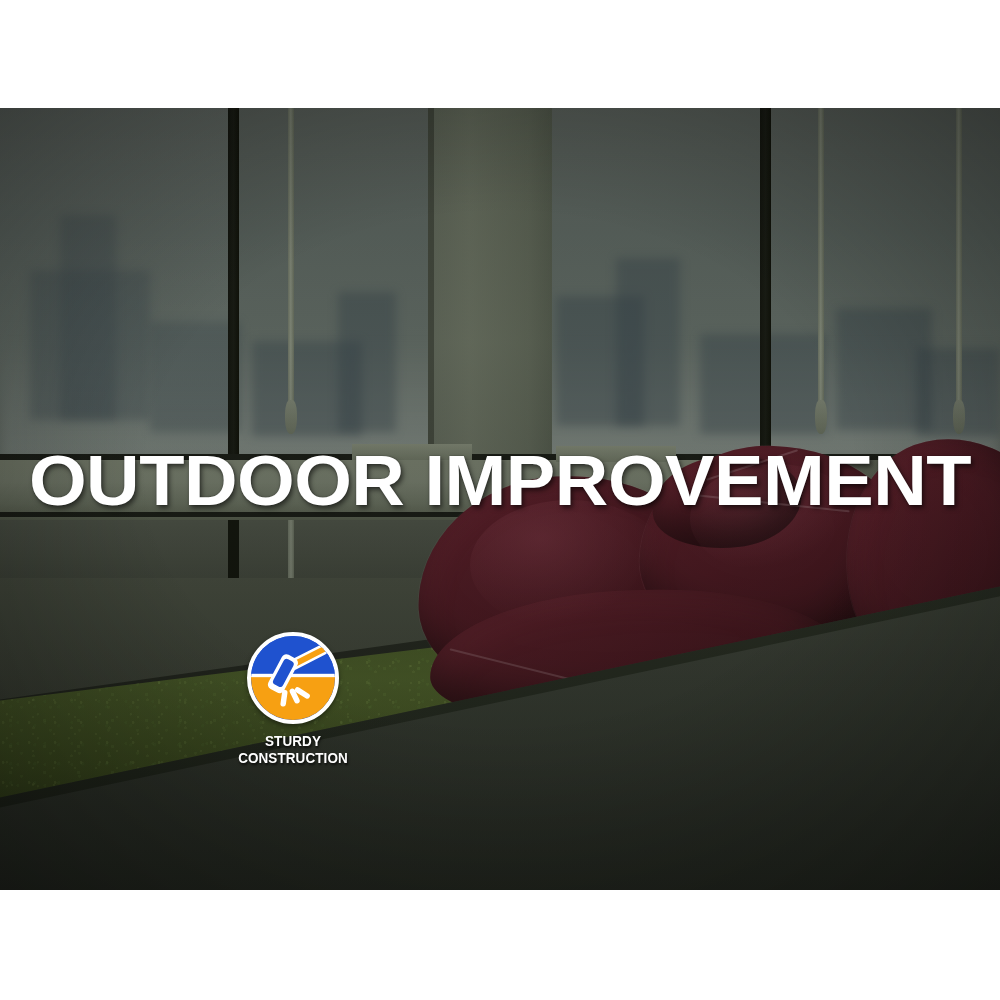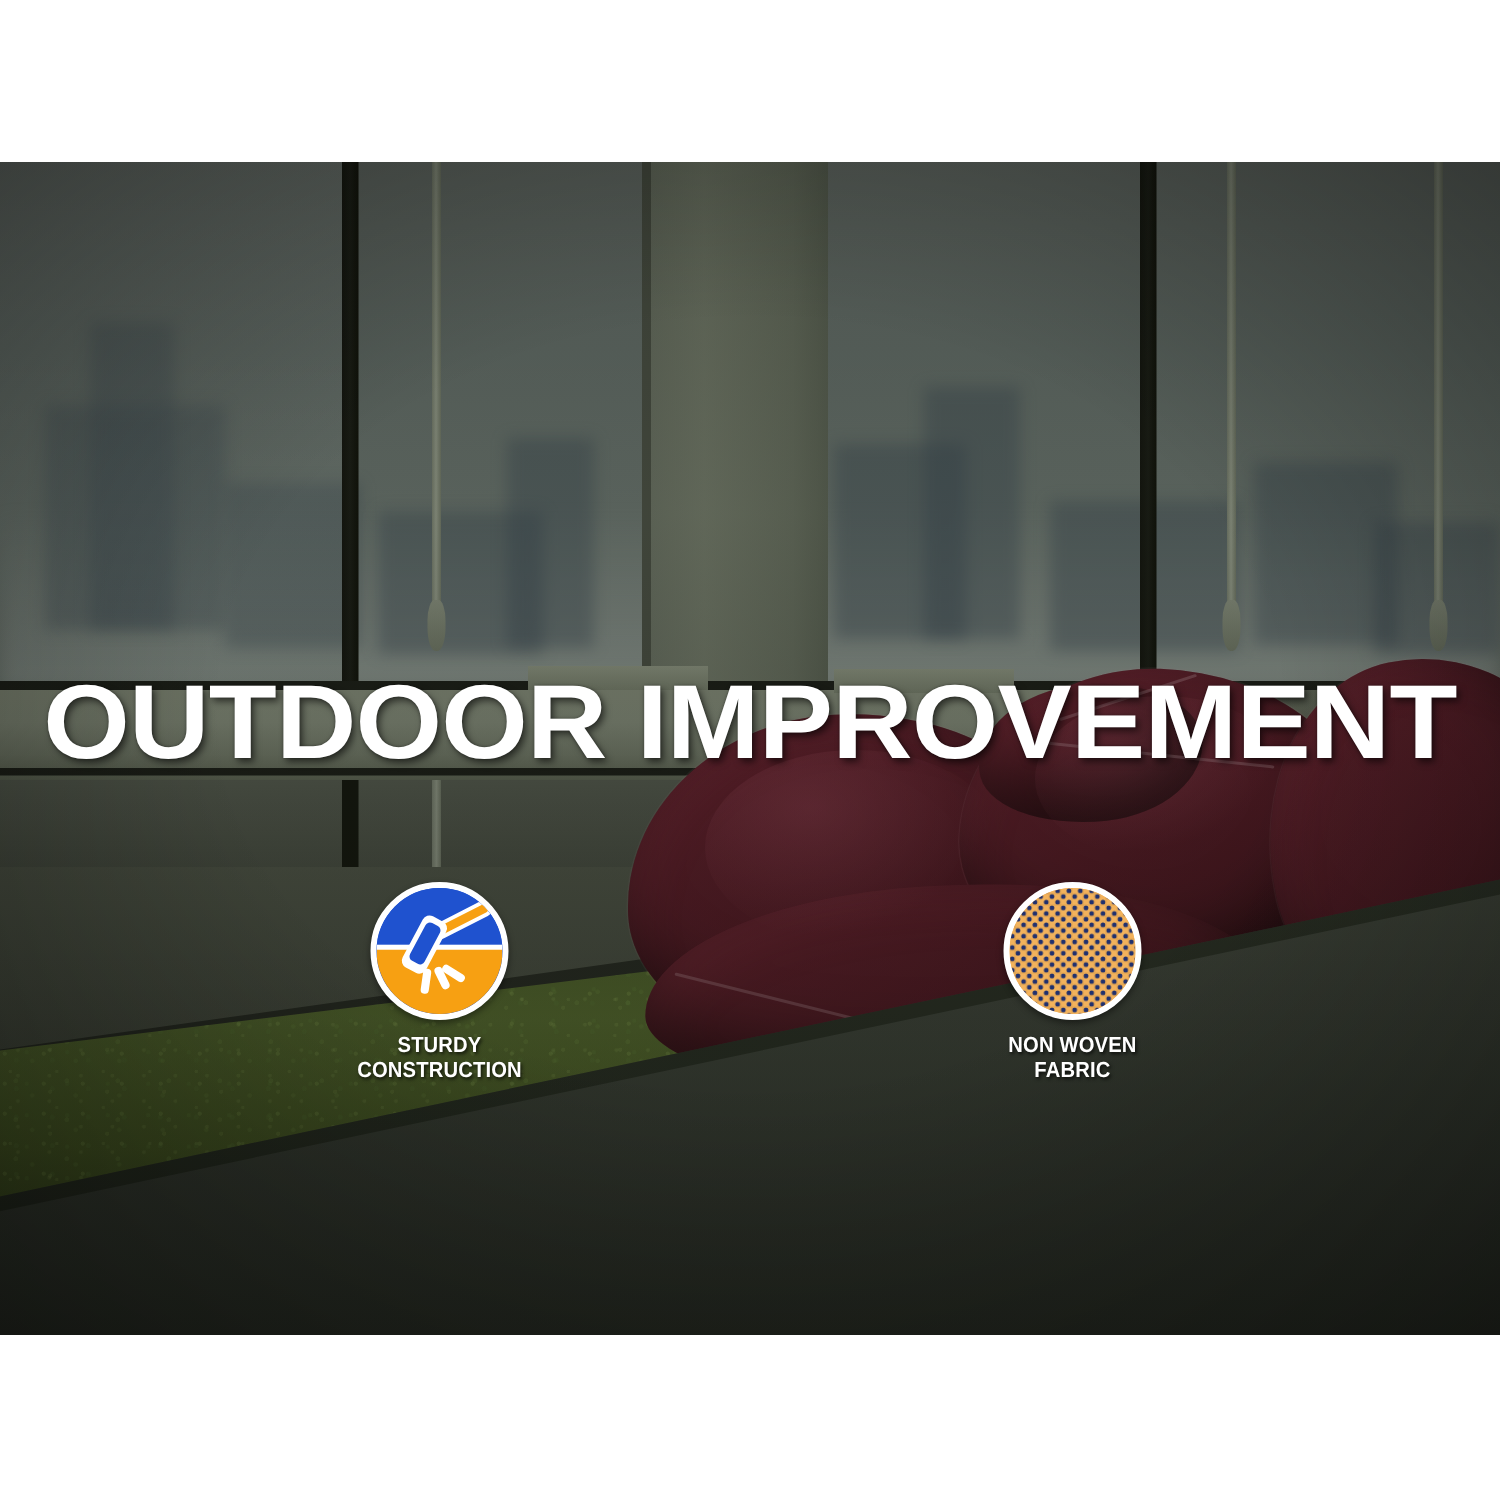--- a/index.html
+++ b/index.html
@@ -288,21 +288,21 @@
     text-shadow:
       2px 3px 5px rgba(0,0,0,0.55),
       0 0 2px rgba(0,0,0,0.35);
     white-space: nowrap;
   }
 
   
   #feature-row {
     position: absolute;
     left: 228px;
-    top: 480px;
+    top: 524px;
     width: 552px;
     display: flex;
     justify-content: space-between;
     align-items: center;
     z-index: 45;
   }
   .feature {
     width: 130px;
     display: flex;
     flex-direction: column;
@@ -443,38 +443,20 @@
 
             <rect x="36" y="64" width="6.5" height="20" rx="3.2" fill="#ffffff" transform="rotate(8 39 74)"></rect>
             <rect x="49" y="62" width="6.5" height="19" rx="3.2" fill="#ffffff" transform="rotate(-26 52 72)"></rect>
             <rect x="58" y="58" width="6.5" height="20" rx="3.2" fill="#ffffff" transform="rotate(-58 61 68)"></rect>
           </svg>
         </div>
         <div class="feature-label">STURDY
 CONSTRUCTION</div>
       </div>
 
-      <div class="feature">
-        <div class="badge" style="background:#f2b25c;">
-          <svg viewBox="0 0 100 100" xmlns="http://www.w3.org/2000/svg">
-            <defs>
-              <pattern id="meshpat" width="9" height="9" patternUnits="userSpaceOnUse">
-                <rect width="9" height="9" fill="#f2b25c"></rect>
-                <circle cx="2.2" cy="2.2" r="1.9" fill="#20306e"></circle>
-                <circle cx="6.7" cy="6.7" r="1.9" fill="#20306e"></circle>
-                <path d="M0 4.5 L9 4.5" stroke="#d89a47" stroke-width="0.7" opacity="0.7"></path>
-                <path d="M4.5 0 L4.5 9" stroke="#d89a47" stroke-width="0.7" opacity="0.7"></path>
-              </pattern>
-            </defs>
-            <rect x="0" y="0" width="100" height="100" fill="url(#meshpat)"></rect>
-          </svg>
-        </div>
-        <div class="feature-label">NON WOVEN
-FABRIC</div>
-      </div>
 
 
 
     </div>
   </div>
 
   <div class="frame-band" id="band-top"></div>
   <div class="frame-band" id="band-bottom"></div>
 
 </div>

